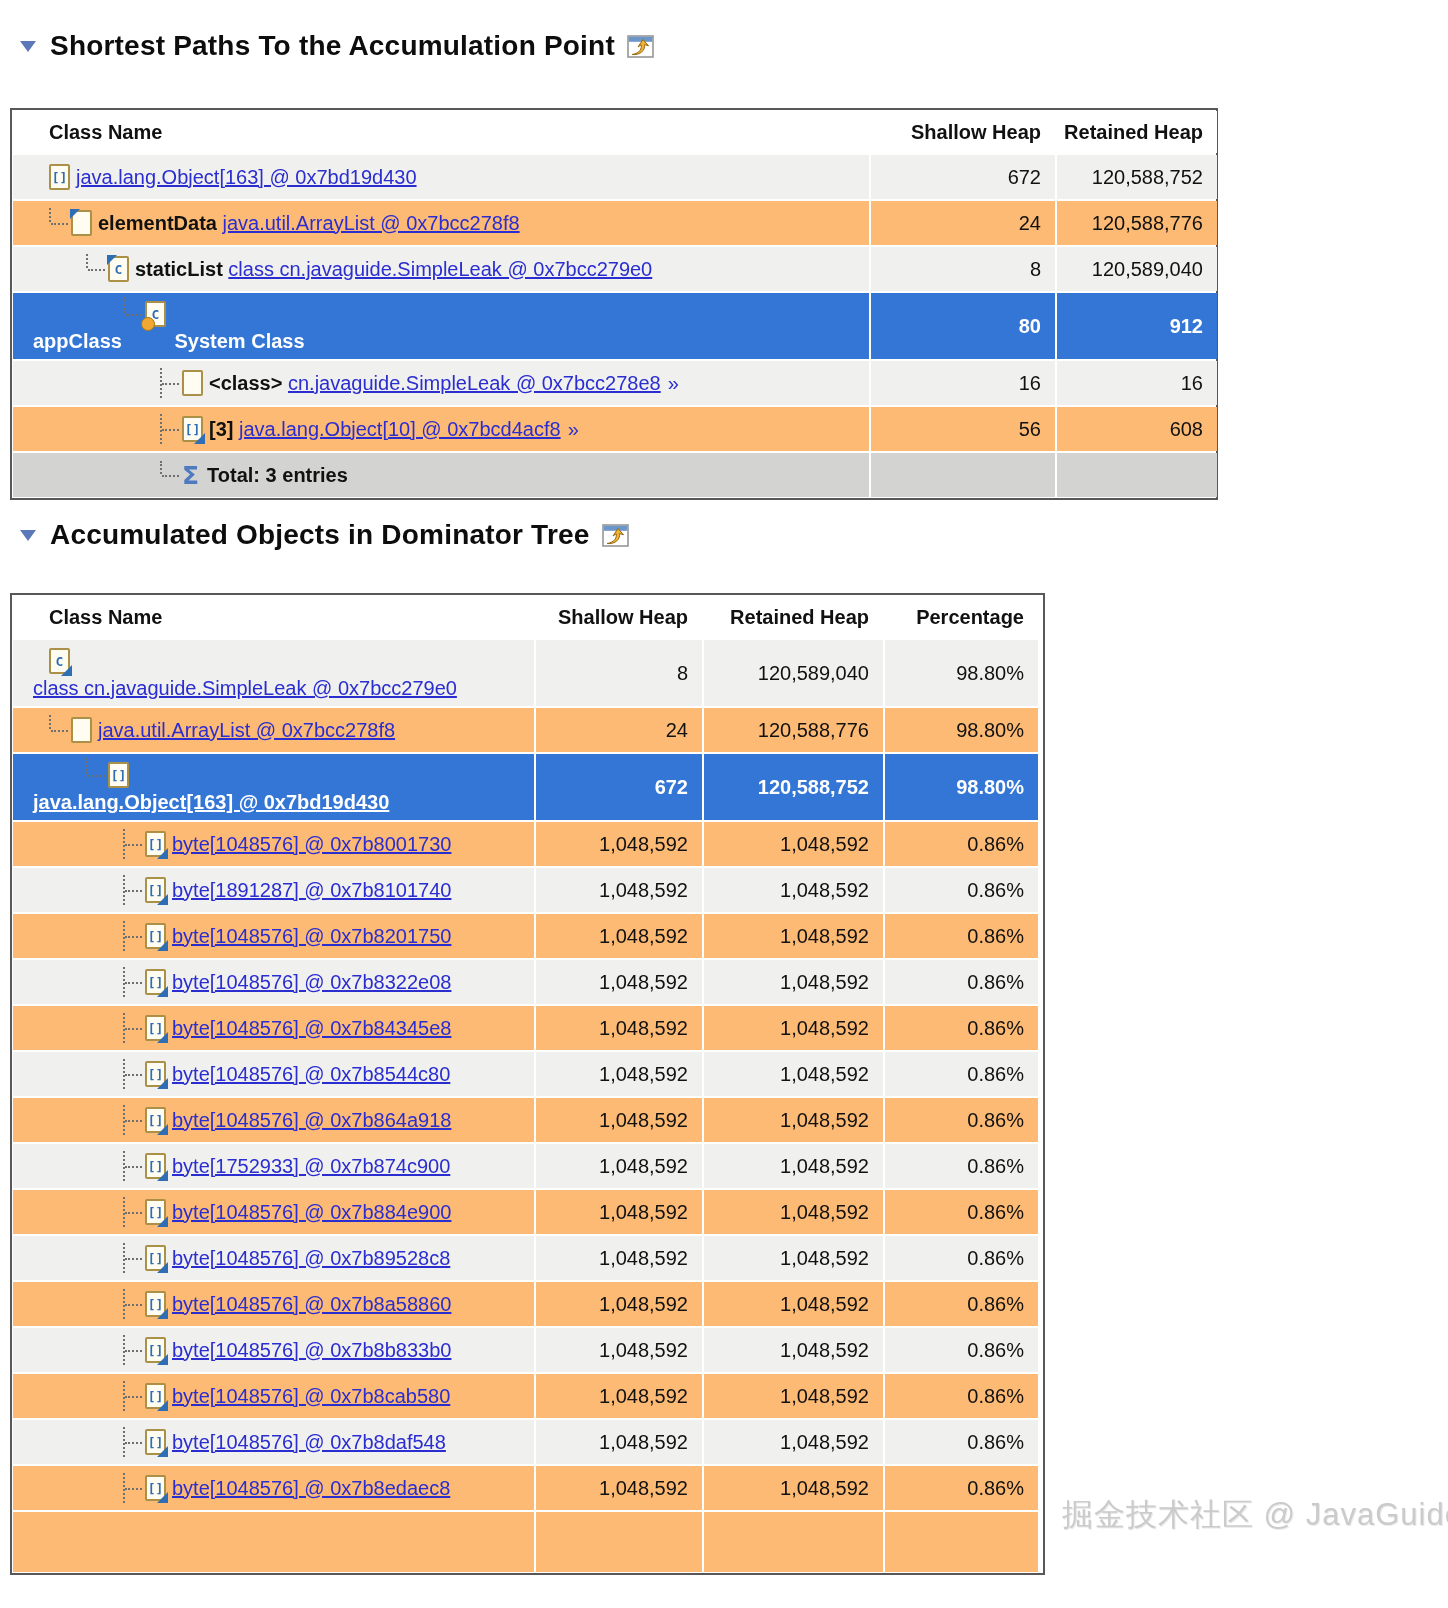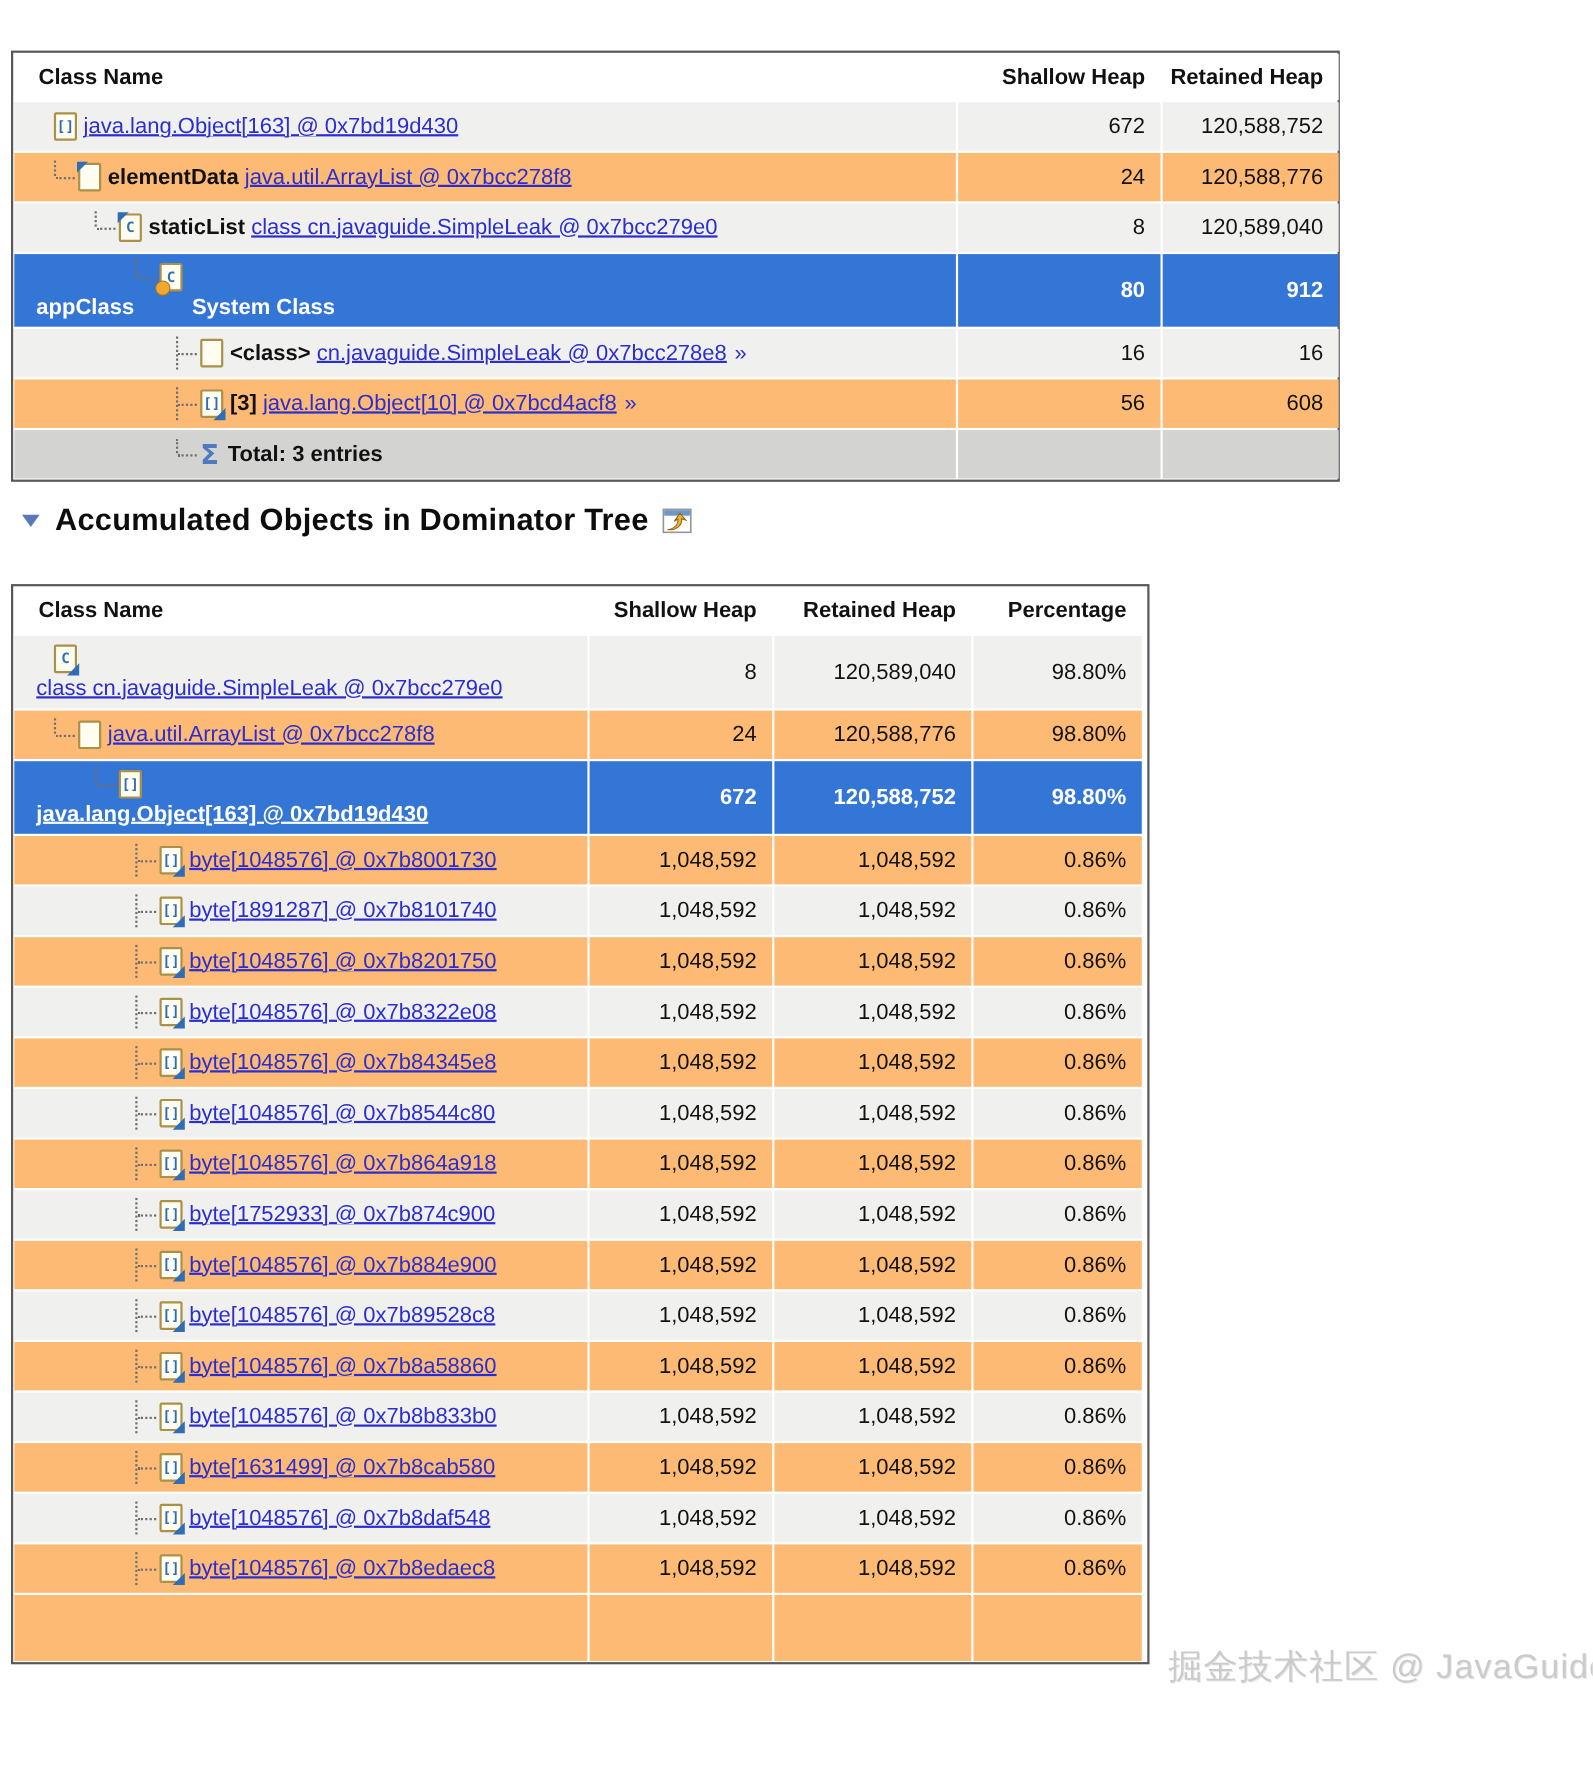--- a/index.html
+++ b/index.html
@@ -21,21 +21,21 @@
   .t1 { width:1208px; margin-top:46px; }
   .t2 { width:1035px; margin-top:42px; }
   .row { display:grid; gap:2px; }
   .t1 .row { grid-template-columns: 856px 184px 160px; }
   .t2 .row { grid-template-columns: 521px 166px 179px 153px; }
 
   .cell { display:flex; align-items:center; min-height:44px; font-size:20px; background:#fff; }
   .cell.name { padding-left:12px; overflow:hidden; }
   .cell.num  { justify-content:flex-end; padding-right:14px; white-space:nowrap; }
   .head .cell { font-weight:bold; min-height:42px; }
-  .head .cell.name { padding-left:22px;text-align:center; }
+  .head .cell.name { padding-left:36px;text-align:center; }
 
   .bg-gray  .cell { background:#f0f0ef; }
   .bg-white .cell { background:#fdba74; }
   .bg-total .cell { background:#d3d3d2; }
   .bg-total .cell.name { font-weight:bold; }
   .bg-selected .cell { background:#3376d6; color:#fff; font-weight:bold; }
   .bg-selected a.obj-link, .bg-selected .sfx { color:#fff; }
 
   .rwrap .cell { min-height:66px; }
   .name-inner { display:flex; align-items:center; width:100%; }
@@ -72,20 +72,31 @@
 
   .watermark { position:absolute; top:1494px; left:1062px; font-size:31px; color:#cbcbcb;
                letter-spacing:1px; white-space:nowrap;
                text-shadow: 1px 1px 0 #e9e9e9; }
 </style>
 </head>
 <body>
 
 <div class="page">
 
+  <div class="section-header sh1">
+    <span class="twistie"></span>
+    <span class="section-title">Shortest Paths To the Accumulation Point</span>
+    <span class="result-icon">
+      <svg width="27" height="23" viewBox="0 0 27 23">
+        <rect x="1" y="1" width="25" height="21" fill="#ffffff" stroke="#979797" stroke-width="1.6"></rect>
+        <rect x="1.8" y="1.8" width="23.4" height="5" fill="#6b96c9"></rect>
+        <path d="M5 19.5 C13 18.5 15 13 14.2 9.8 L11 12 L16 4.5 L21.5 10.8 L17.6 9.6 C18.4 15 13.5 20.5 5 19.5 Z" fill="#f3b233" stroke="#95690f" stroke-width="1"></path>
+      </svg>
+    </span>
+  </div>
 
   <div class="tbl t1">
       <div class="row head">
         <div class="cell name">Class Name</div>
         <div class="cell num">Shallow Heap</div>
         <div class="cell num">Retained Heap</div>
       </div>
       <div class="row bg-gray">
         <div class="cell name">
           <div class="name-inner">
@@ -402,21 +413,21 @@
         <div class="cell num">1,048,592</div>
         <div class="cell num">1,048,592</div>
         <div class="cell num">0.86%</div>
       </div>
       <div class="row bg-white">
         <div class="cell name">
           <div class="name-inner">
             <span class="spacer" style="width: 98px;"></span>
             <span class="tree tee"></span>
             <span class="pg dec-br">[]</span>
-            <a class="obj-link" href="#">byte[1631499] @ 0x7b8cab580</a>
+            <a class="obj-link" href="#">byte[1048576] @ 0x7b8cab580</a>
           </div>
         </div>
         <div class="cell num">1,048,592</div>
         <div class="cell num">1,048,592</div>
         <div class="cell num">0.86%</div>
       </div>
       <div class="row bg-gray">
         <div class="cell name">
           <div class="name-inner">
             <span class="spacer" style="width: 98px;"></span>

